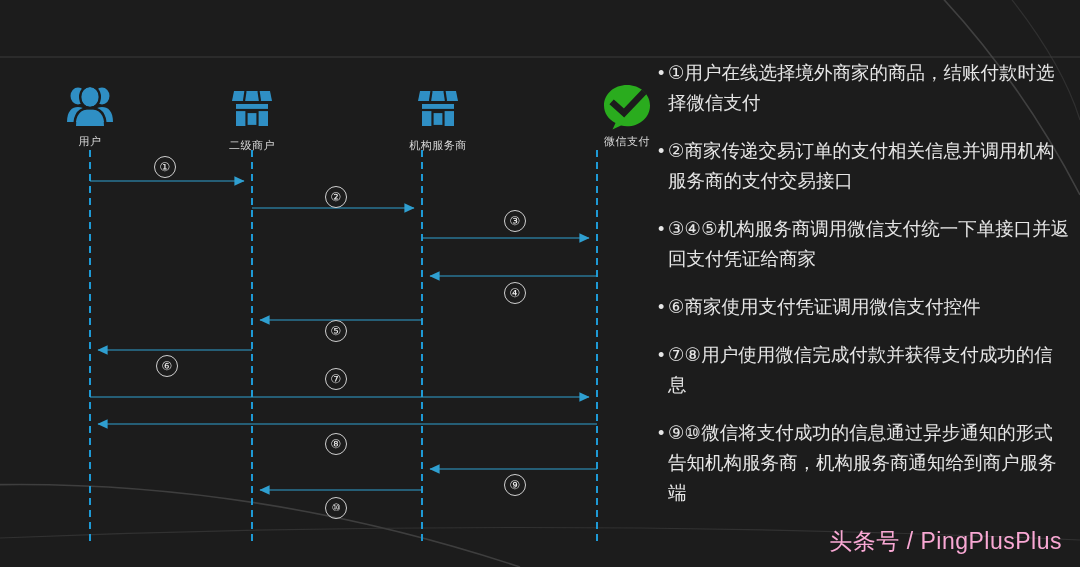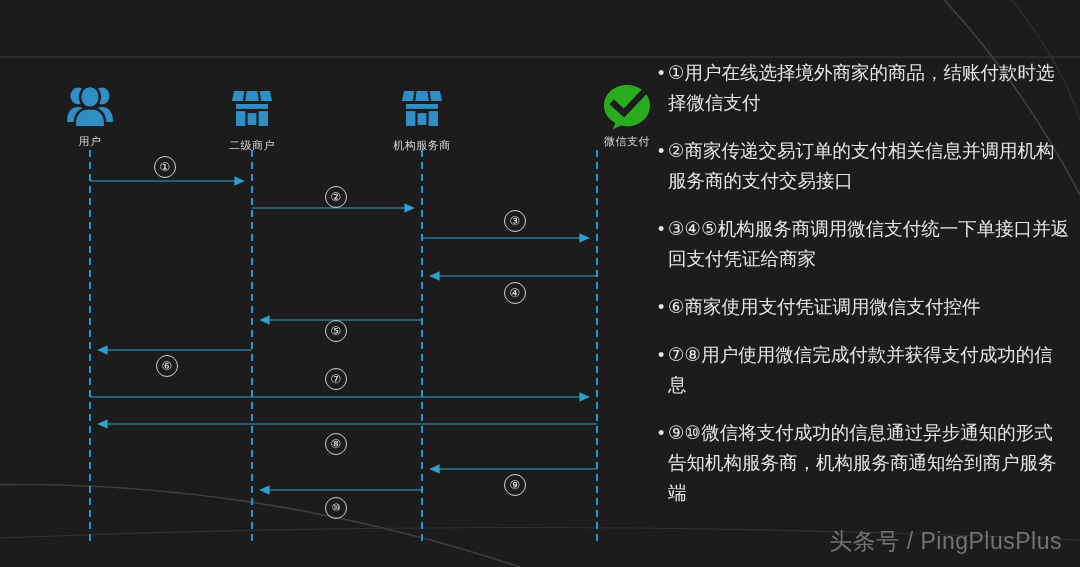--- a/index.html
+++ b/index.html
@@ -91,21 +91,21 @@
     width: 10px;
     font-size: 18px;
     line-height: 30px;
     color: #e6e6e6;
   }
   .bullet .btext { flex: 1 1 auto; }
   #watermark {
     position: absolute;
     right: 18px; bottom: 10px;
     font-size: 23px;
-    color: #737373;
+    color: #f9a8d4;
     letter-spacing: 0.5px;
     white-space: nowrap;
   }
 </style>
 </head>
 <body>
 
 <div id="stage">
 
   <svg id="bg-decor" viewBox="0 0 1080 567" preserveAspectRatio="none">
@@ -151,21 +151,21 @@
             <line x1="13.5" y1="3" x2="12" y2="13"></line>
             <line x1="26.5" y1="3" x2="28" y2="13"></line>
             <line x1="4" y1="22" x2="36" y2="22"></line>
             <rect x="14.5" y="24" width="11" height="14"></rect>
           </g>
         </svg>
       </span>
       <span class="alabel">二级商户</span>
     </div>
 
-    <div class="actor" style="left:390px; top:88px;text-align:center;">
+    <div class="actor" style="left:406px; top:88px;text-align:center;">
       <span class="glyph">
         <svg width="40" height="38" viewBox="0 0 40 38">
           <g fill="#2f8fc4">
             <path d="M2 3 H38 L40 13 H0 Z"></path>
             <rect x="4" y="16" width="32" height="22"></rect>
           </g>
           <g stroke="#1c1c1c" stroke-width="2.2" fill="none">
             <line x1="13.5" y1="3" x2="12" y2="13"></line>
             <line x1="26.5" y1="3" x2="28" y2="13"></line>
             <line x1="4" y1="22" x2="36" y2="22"></line>

